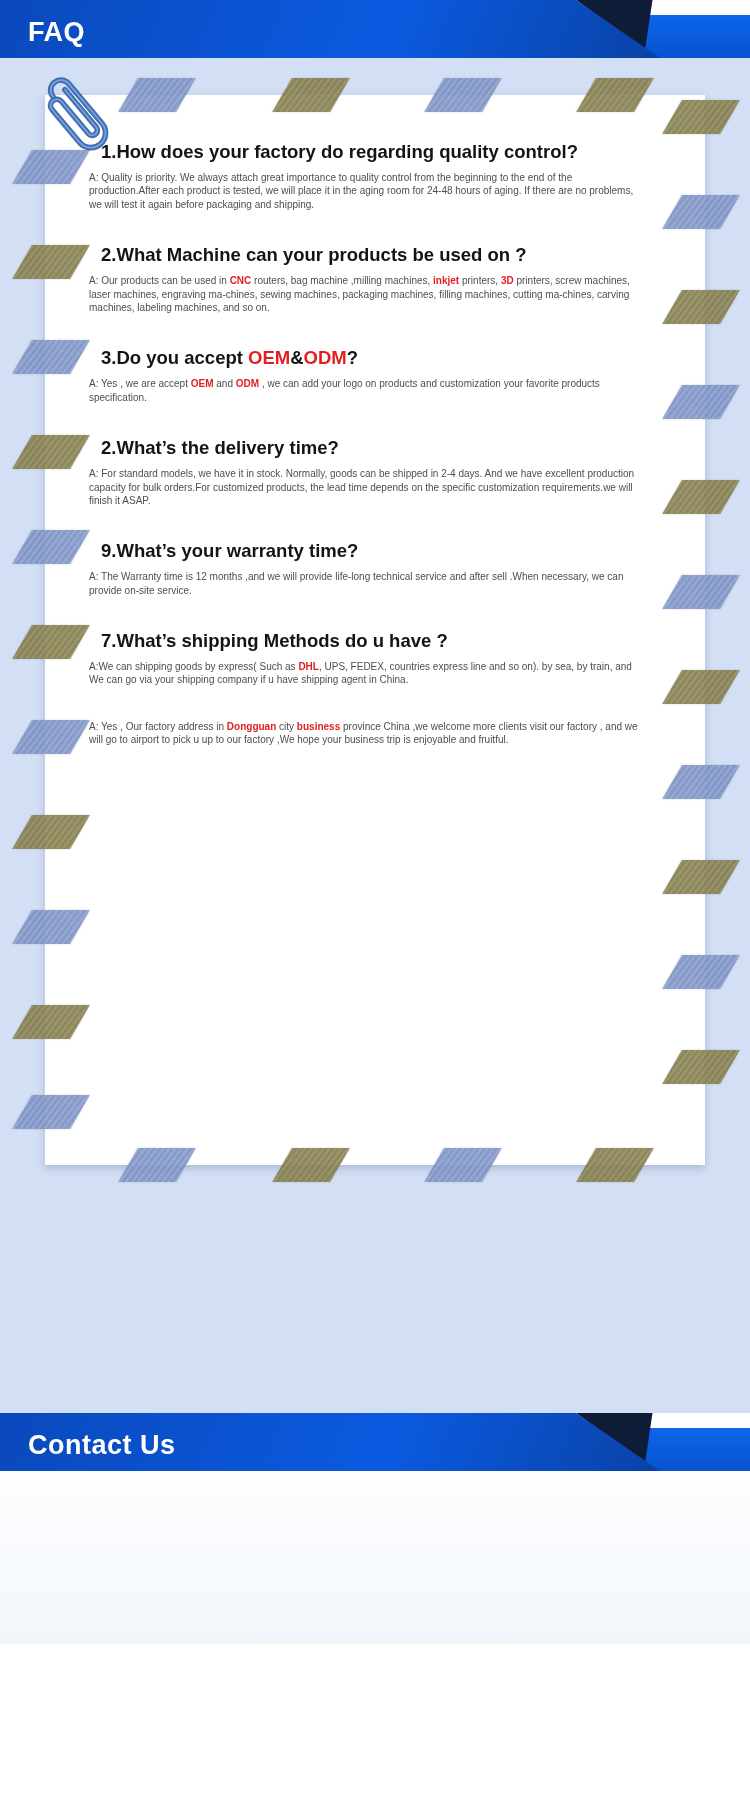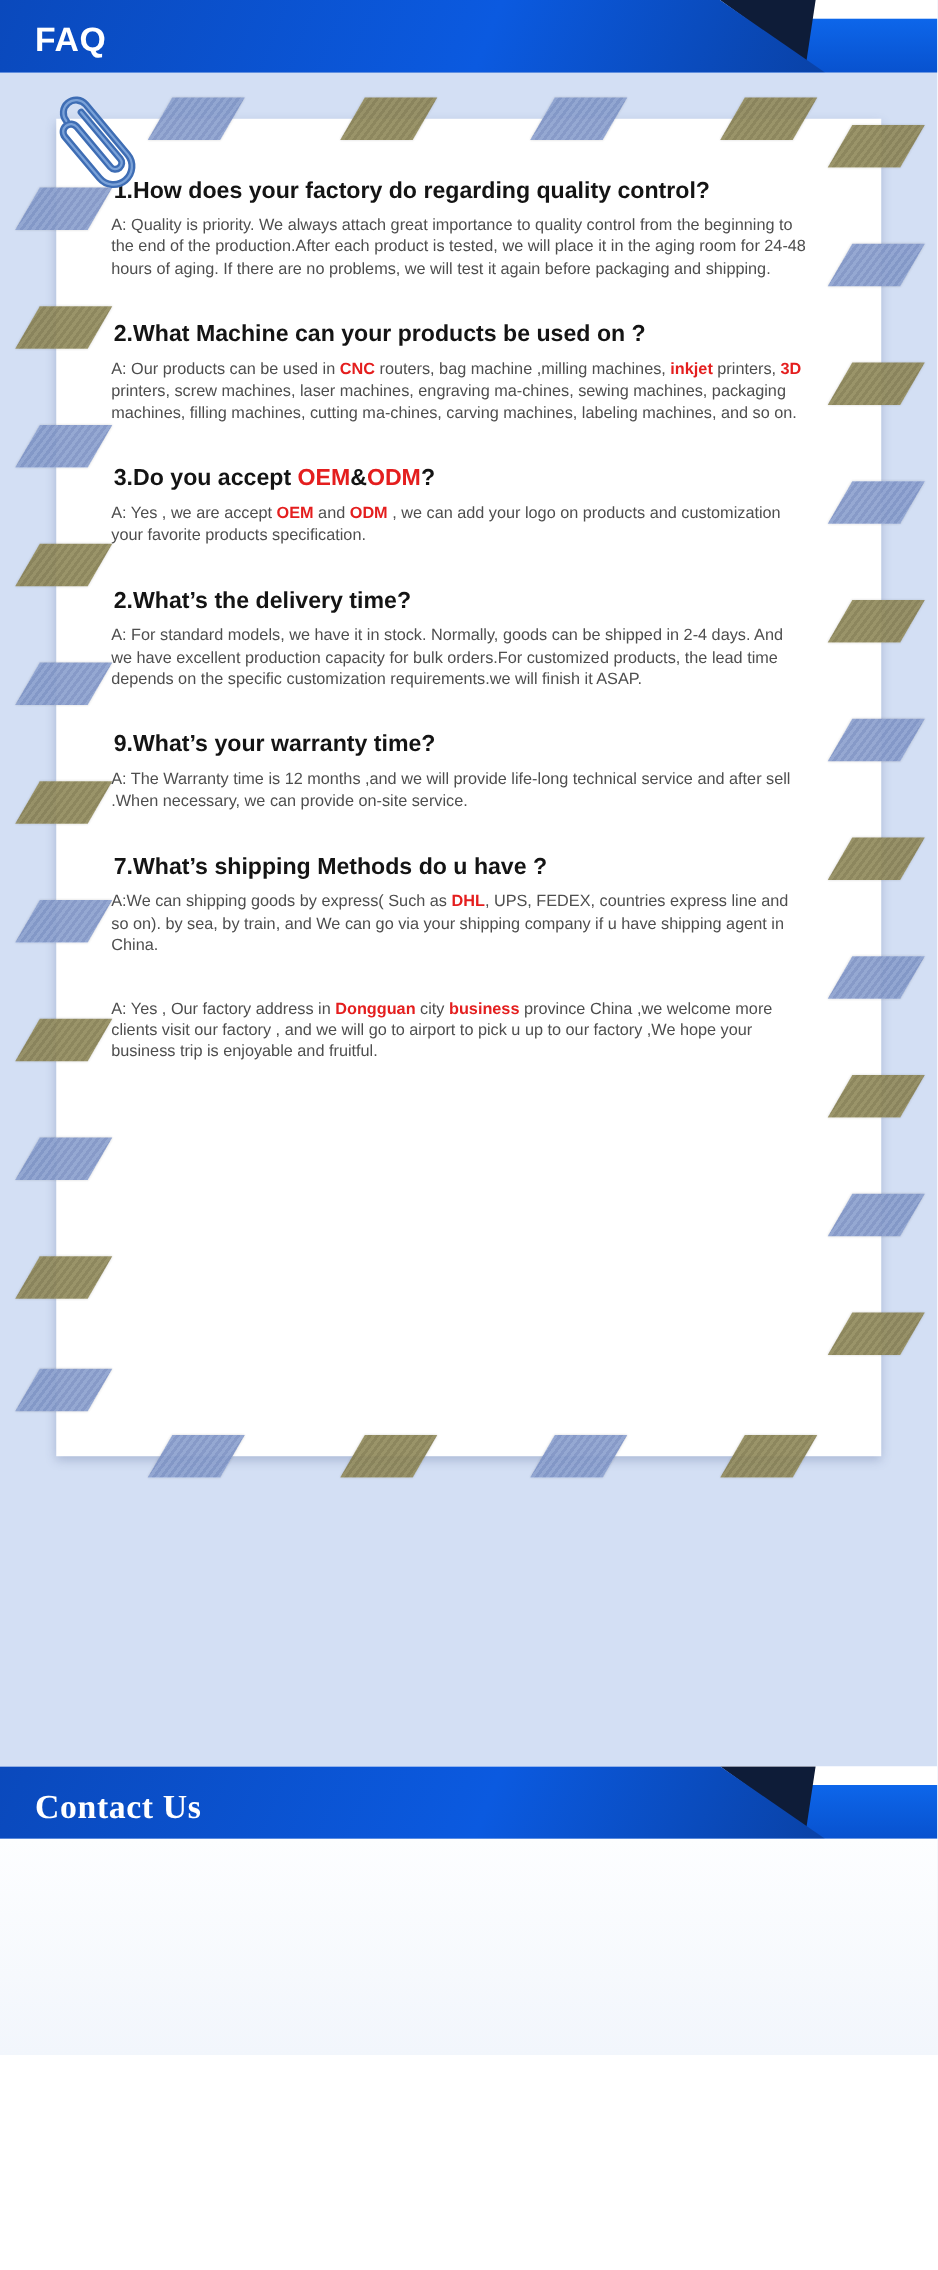--- a/index.html
+++ b/index.html
@@ -12,22 +12,22 @@
   .ribbon .band{position:absolute;top:15px;left:0;right:0;bottom:0;background:linear-gradient(to bottom,#0d66ea,#0852cf);}
   .ribbon .fold{position:absolute;top:0;left:0;right:0;bottom:0;background:#0e1c38;clip-path:polygon(76.8% 0,87% 0,86% 86%);}
   .ribbon .slab{position:absolute;top:0;left:0;right:0;bottom:0;background:linear-gradient(112deg,#0a49bc 0%,#0b5ae0 52%,#093d9b 96%);clip-path:polygon(0 0,76.8% 0,88% 100%,0 100%);}
   .ribbon .label{position:absolute;left:28px;top:17px;color:#ffffff;font-size:27px;font-weight:bold;letter-spacing:.5px;}
 
   
   .paper{position:absolute;top:95px;left:45px;width:660px;height:1070px;background:#ffffff;
          box-shadow:0 3px 8px rgba(60,80,130,.28);overflow:hidden;}
   .paper-inner{padding:46px 48px 0 44px;}
   .faq-item{margin:0;}
-  .q{font-size:18.5px;font-weight:bold;color:#141414;margin:0 0 8px 2px;}
-  .a{font-size:13px;color:#4e4e4e;line-height:1.34;margin:0 0 33px 0;max-width:556px;}
+  .q{font-size:18.5px;font-weight:bold;color:#141414;margin:0 0 8px 12px;}
+  .a{font-size:10px;color:#4e4e4e;line-height:1.34;margin:0 0 33px 0;max-width:556px;}
   .red{color:#e41e1e;font-weight:bold;}
 
   
   .tape{position:absolute;width:58px;height:34px;opacity:.93;transform:skewX(-30deg);box-shadow:0 0 2px rgba(80,80,80,.25);}
   .tape.blue{background:repeating-linear-gradient(100deg,#8ea2cf 0 3px,#7e93c4 3px 6px);}
   .tape.olive{background:repeating-linear-gradient(100deg,#938c5e 0 3px,#857e52 3px 6px);}
 
   
   .clip{position:absolute;left:44px;top:58px;width:64px;height:104px;transform:rotate(-40deg);}
 
@@ -112,21 +112,21 @@
       <div class="tape olive" style="left: 672px; top: 1050px;"></div>
     </div>
 
   <div class="clip">
     <svg viewBox="0 0 44 92" width="64" height="104">
       <path d="M14 24 a9 9 0 0 1 18 0 v46 a13 13 0 0 1 -26 0 V32 a5.5 5.5 0 0 1 11 0 v37 a4.5 4.5 0 0 0 9 0 V26" fill="none" stroke="#3e6db4" stroke-width="5" stroke-linecap="round"></path>
       <path d="M14 24 a9 9 0 0 1 18 0 v46 a13 13 0 0 1 -26 0 V32 a5.5 5.5 0 0 1 11 0 v37 a4.5 4.5 0 0 0 9 0 V26" fill="none" stroke="#7ba2d8" stroke-width="1.6" stroke-linecap="round"></path>
     </svg>
   </div>
 
-  <div class="ribbon" style="top:1413px;font-family:Liberation Serif, serif;">
+  <div class="ribbon" style="top:1413px;">
     <div class="white-top"></div>
     <div class="band"></div>
     <div class="fold"></div>
     <div class="slab"></div>
     <div class="label">Contact Us</div>
   </div>
 
   <div class="bottom-sec">
     
   </div>

